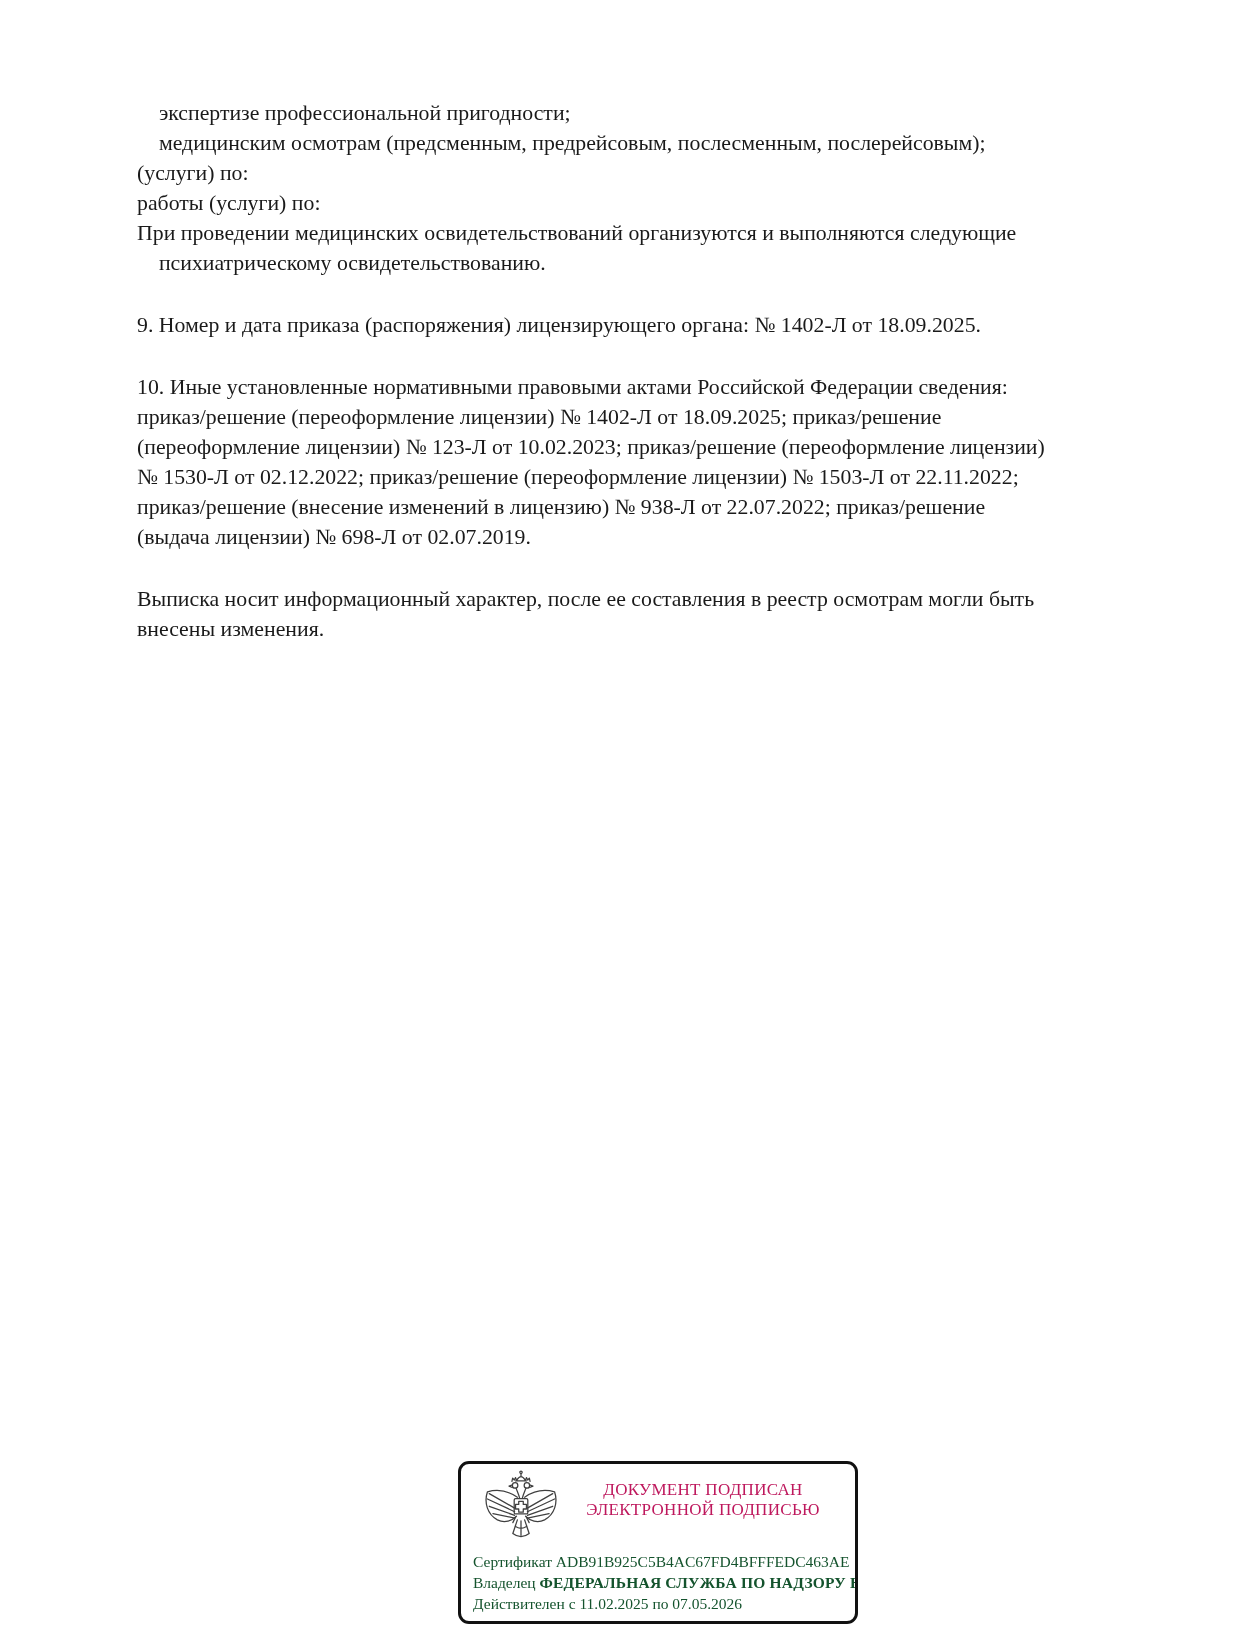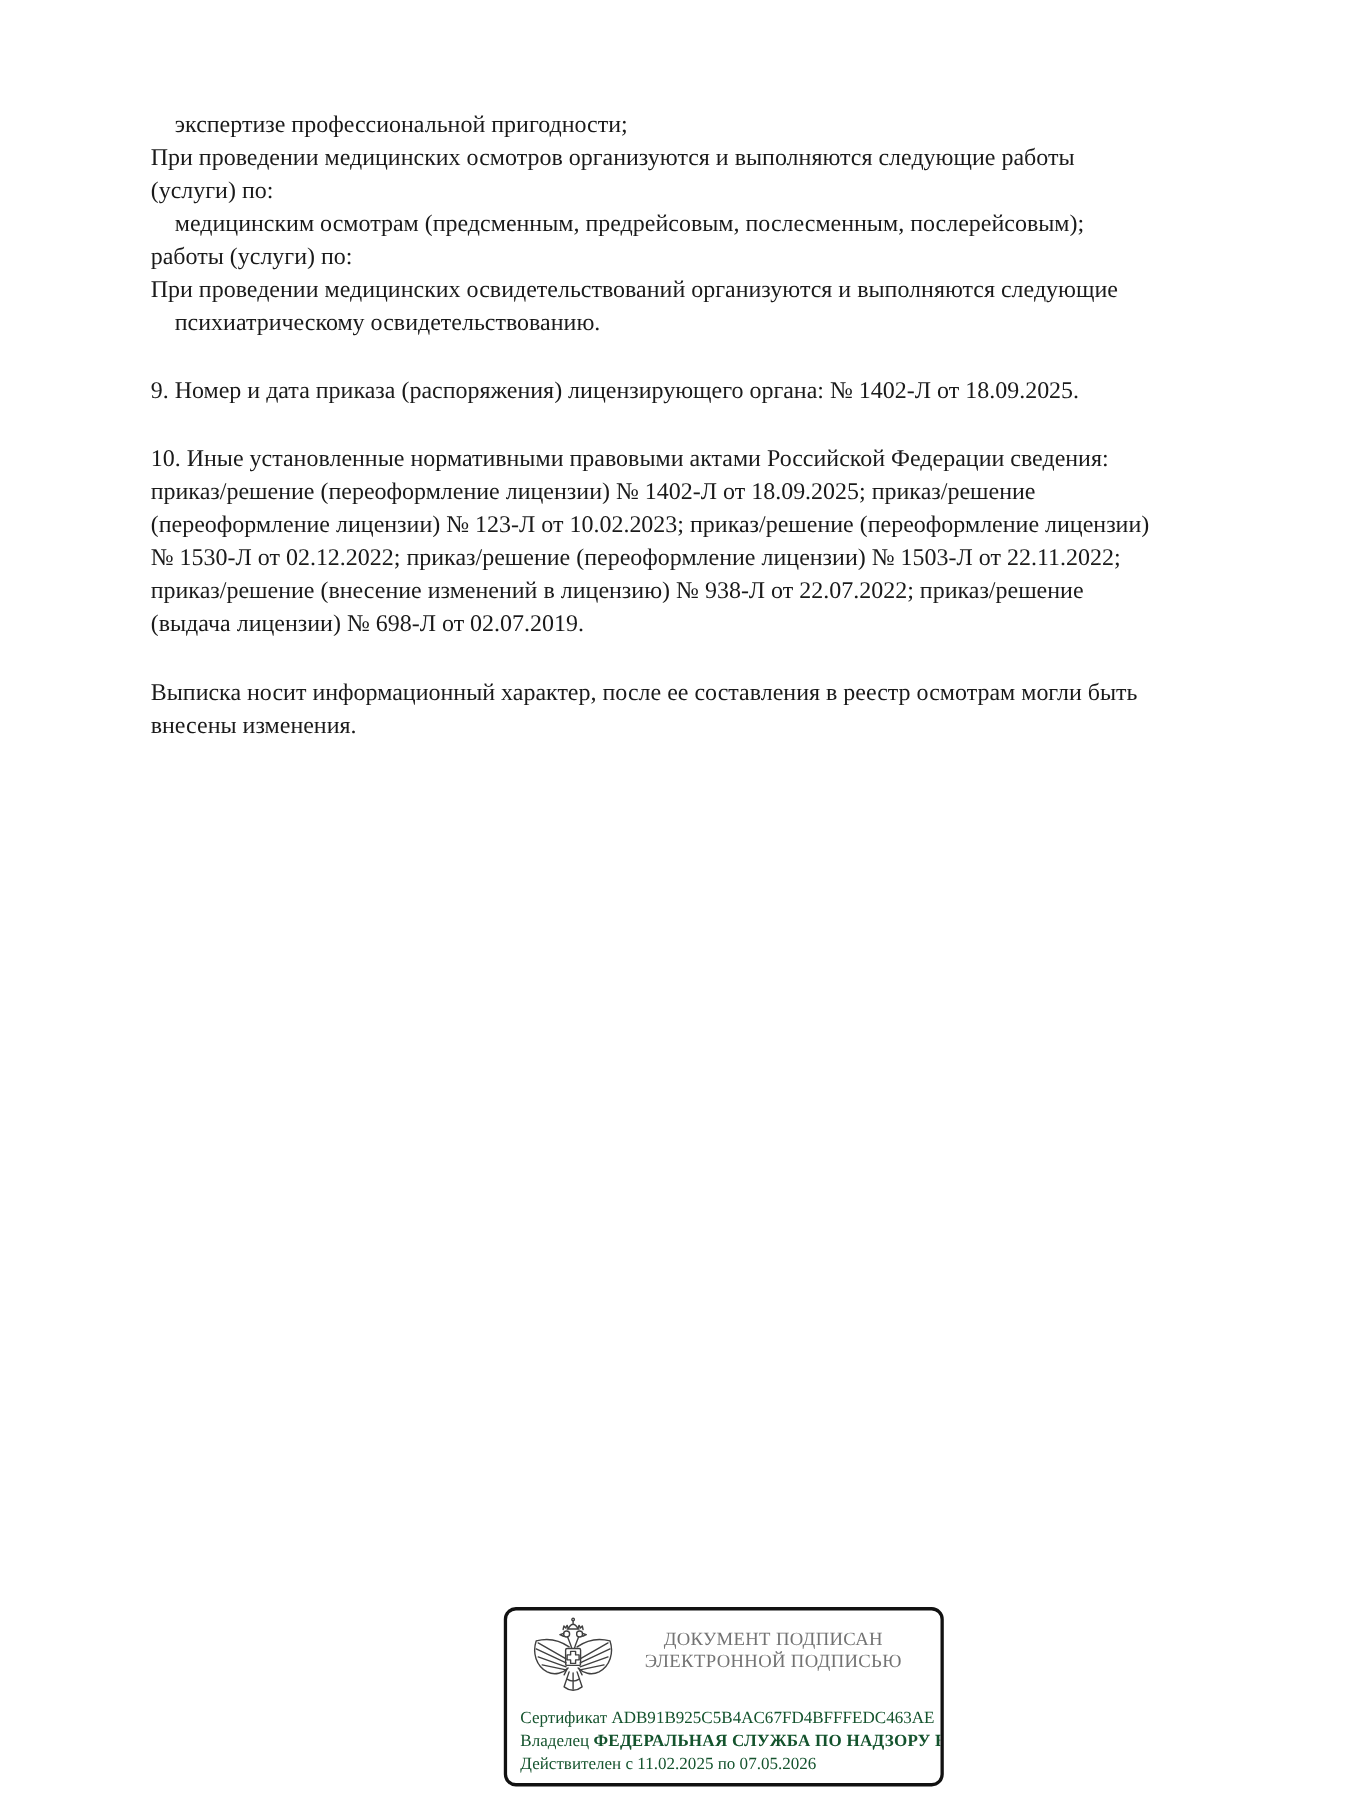--- a/index.html
+++ b/index.html
@@ -49,21 +49,21 @@
   .stamp-emblem svg { width: 100%; height: 100%; }
   .stamp-title {
     position: absolute;
     left: 104px;
     right: 14px;
     top: 16px;
     text-align: center;
     font-size: 17px;
     line-height: 19.5px;
     letter-spacing: 0.3px;
-    color: #737373;
+    color: #be185d;
   }
   .stamp-rows {
     position: absolute;
     left: 12px;
     right: 0;
     top: 87px;
     font-size: 15.5px;
     line-height: 21px;
     color: #14532d;
   }
@@ -71,23 +71,22 @@
   .owner-value { font-weight: bold; letter-spacing: 0.2px; }
 </style>
 </head>
 <body>
 
 <div class="page">
 
   <main class="doc">
       <div class="para">
         <div class="line indent">  экспертизе профессиональной пригодности;</div>
-        <div class="line">При проведении медицинских осмотров организуются и выполняются следующие работы</div>
+        <div class="line indent">  медицинским осмотрам (предсменным, предрейсовым, послесменным, послерейсовым);</div>
         <div class="line">(услуги) по:</div>
-        <div class="line indent">  медицинским осмотрам (предсменным, предрейсовым, послесменным, послерейсовым);</div>
         <div class="line">работы (услуги) по:</div>
         <div class="line">При проведении медицинских освидетельствований организуются и выполняются следующие</div>
         <div class="line indent">  психиатрическому освидетельствованию.</div>
       </div>
       <div class="para">
         <div class="line">9. Номер и дата приказа (распоряжения) лицензирующего органа: № 1402-Л от 18.09.2025.</div>
       </div>
       <div class="para">
         <div class="line">10. Иные установленные нормативными правовыми актами Российской Федерации сведения:</div>
         <div class="line">приказ/решение (переоформление лицензии) № 1402-Л от 18.09.2025; приказ/решение</div>

